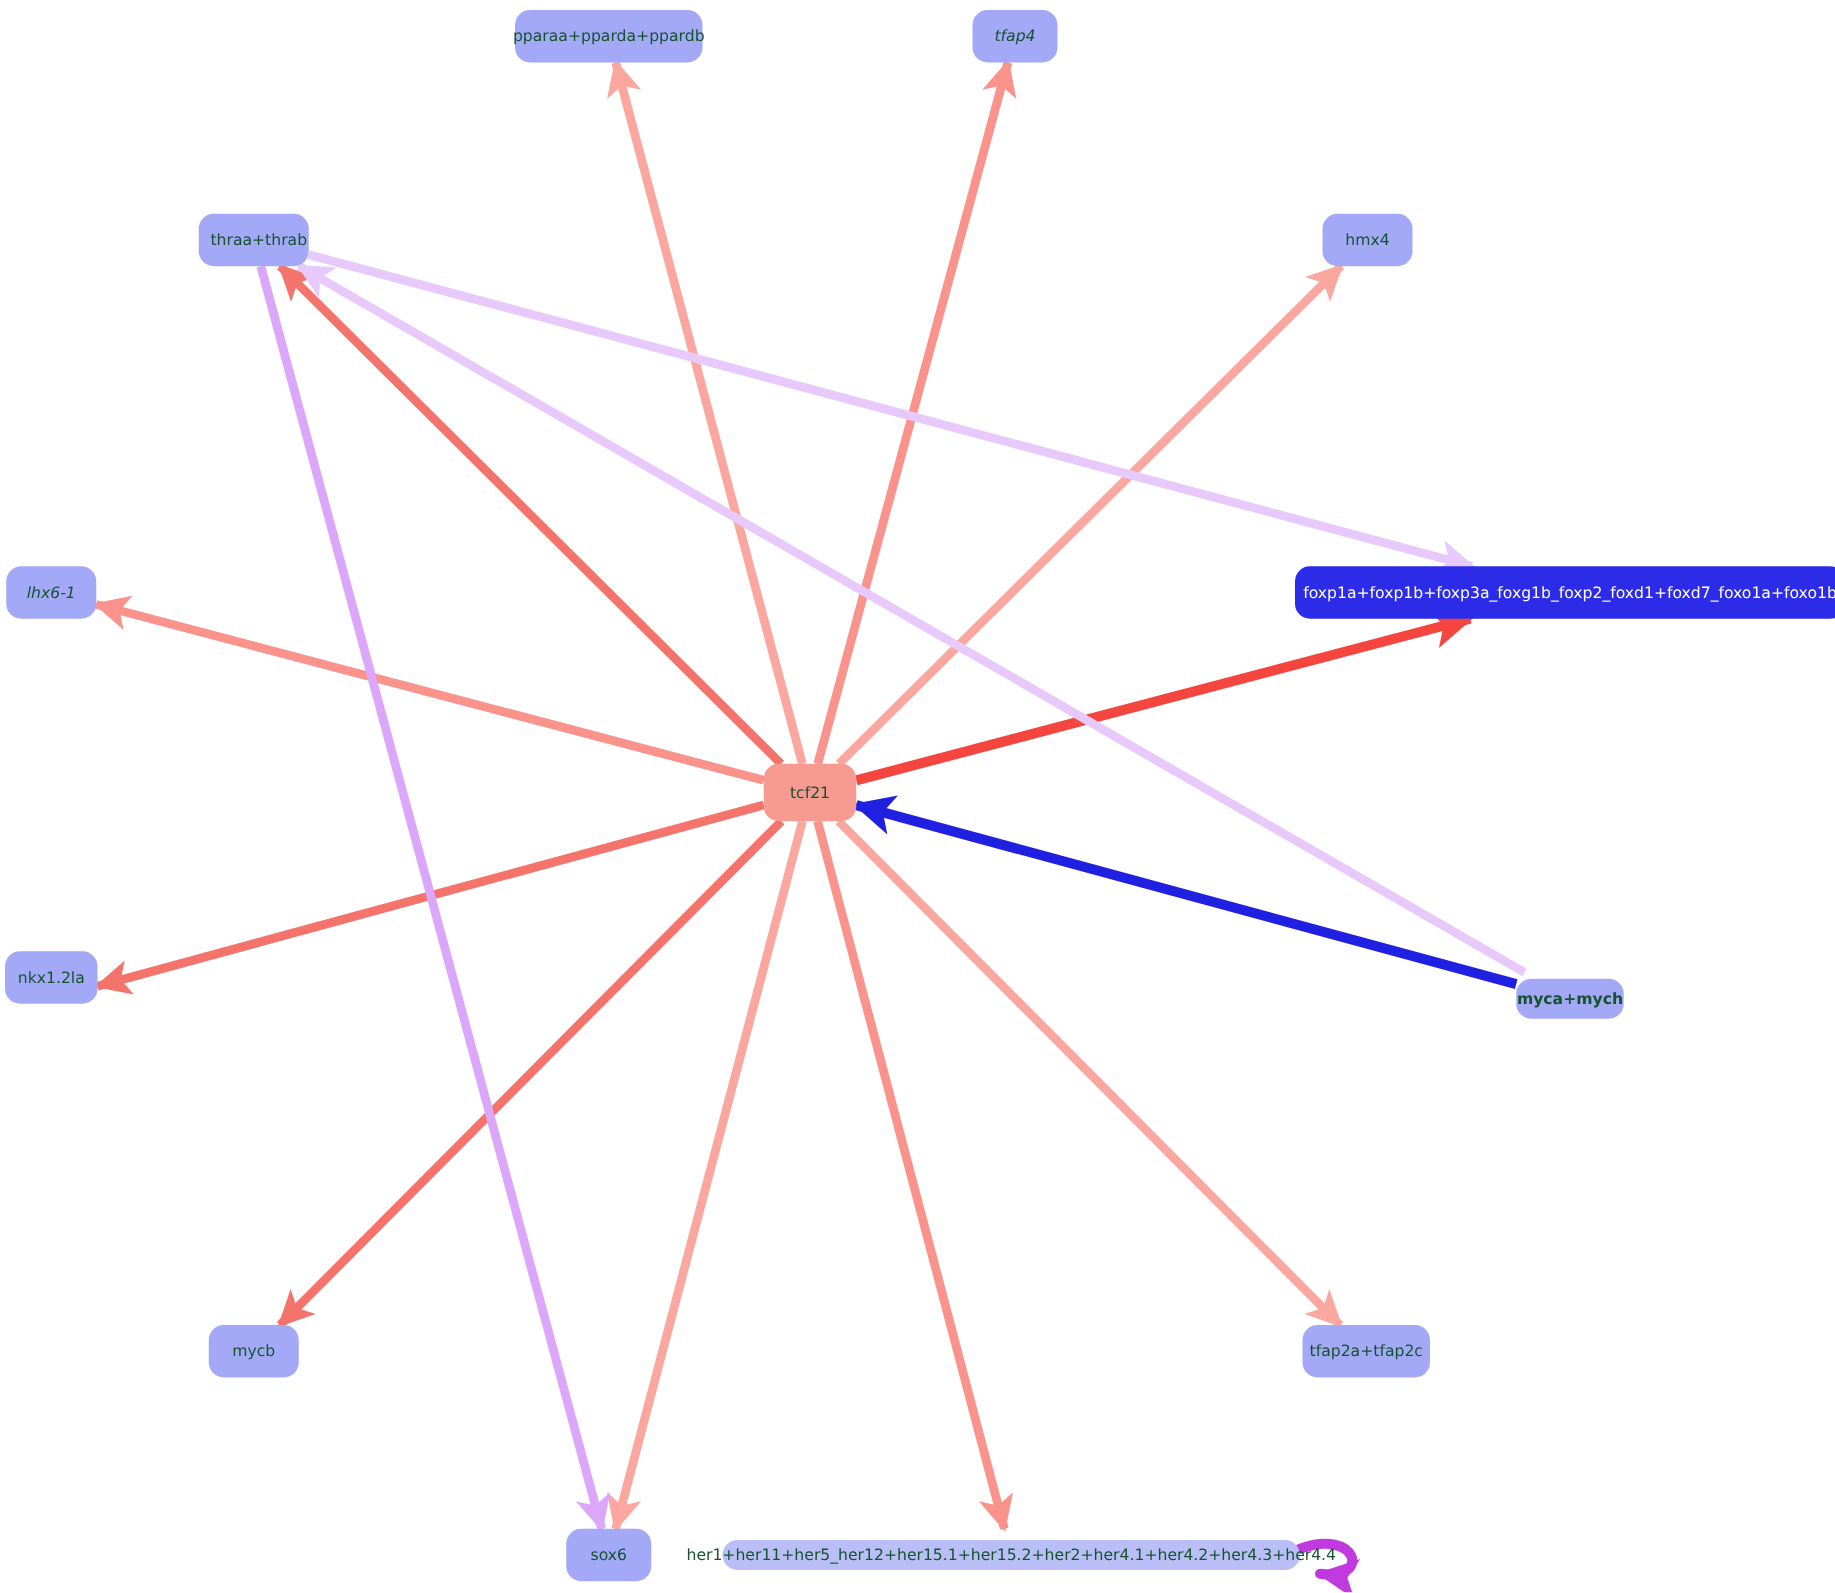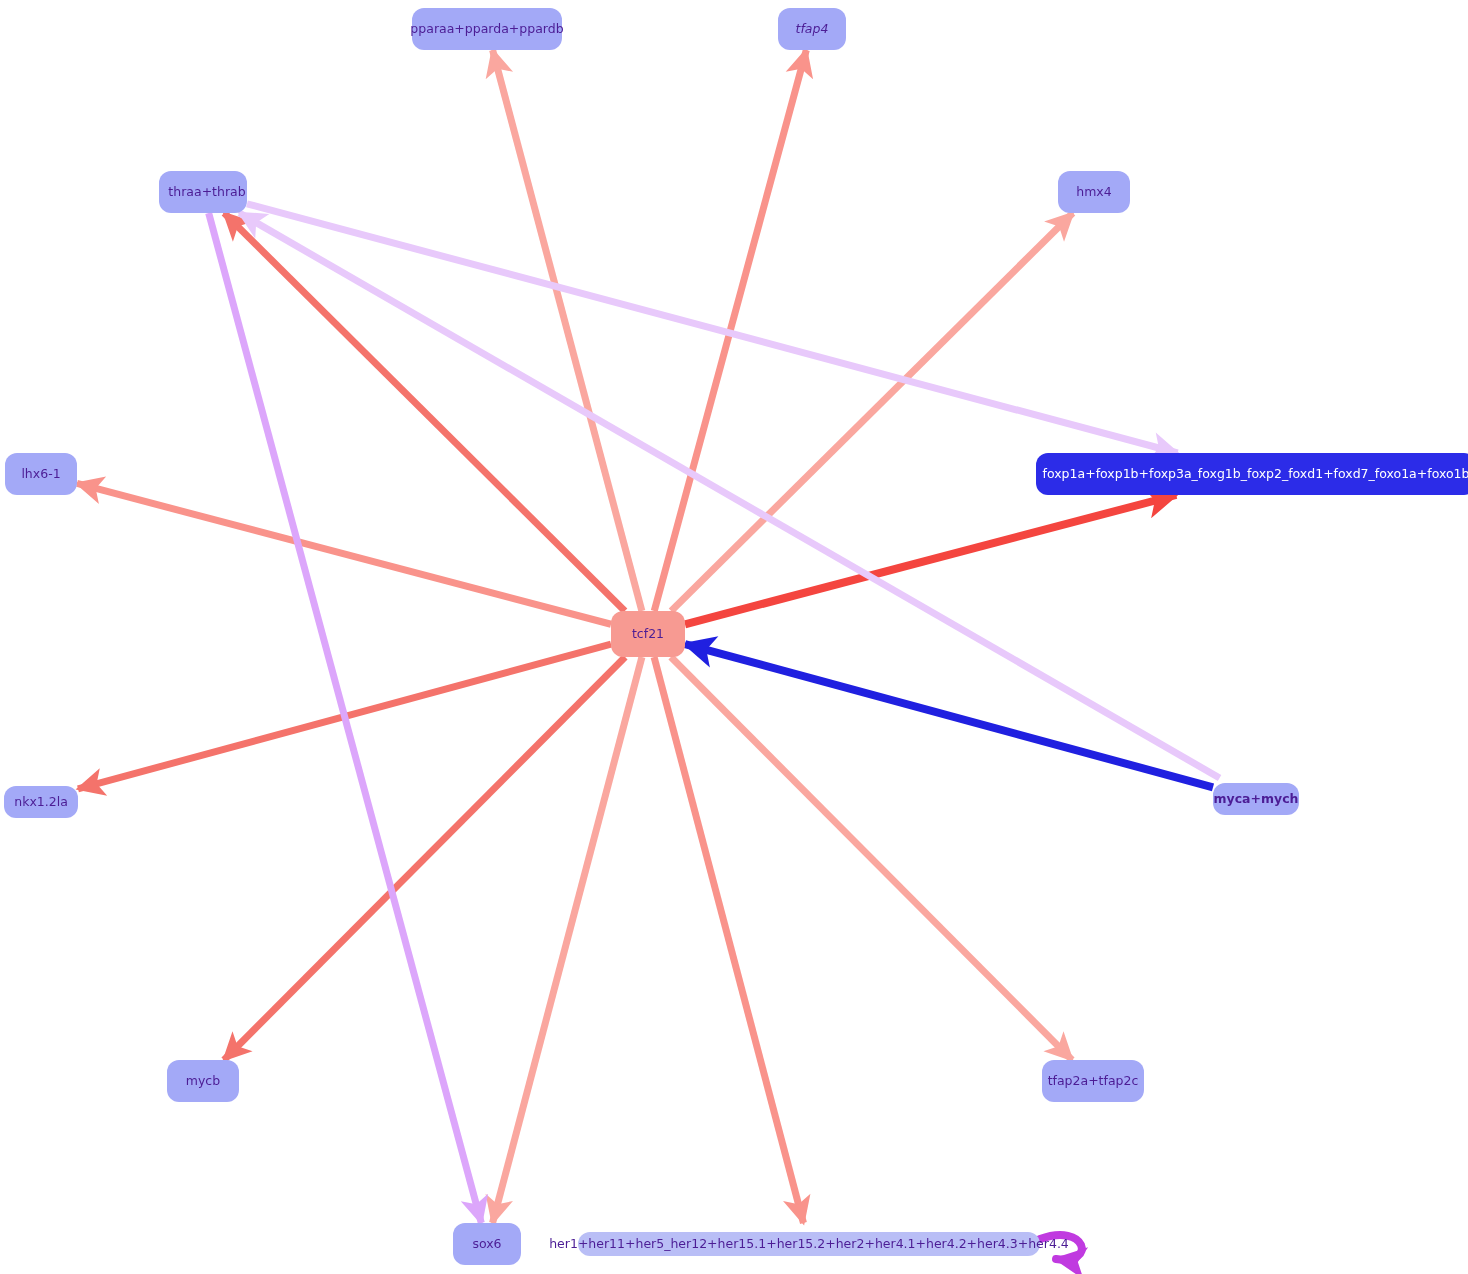--- a/index.html
+++ b/index.html
@@ -1,21 +1,21 @@
 <!DOCTYPE html>
 <html><head>
 <meta charset="utf-8">
 <style>
   html,body{margin:0;padding:0;background:#ffffff;}
   #stage{position:relative;width:1468px;height:1274px;background:#ffffff;
          font-family:"DejaVu Sans","Liberation Sans",sans-serif;overflow:hidden;}
   #edges{position:absolute;left:0;top:0;width:1468px;height:1274px;}
   .node{position:absolute;box-sizing:border-box;display:flex;align-items:center;
         justify-content:center;border-radius:12px;white-space:nowrap;
-        font-size:12.5px;line-height:1;color:#4c1d95;
+        font-size:12.5px;line-height:1;color:#14532d;
         transform:translate(-50%,-50%);padding:0 12px;}
   .node.lav{background:#a3a9f7;}
   .node.lav2{background:#b9bef6;}
   .node.blue{background:#2c2ce8;color:#ffffff;}
   .node.salmon{background:#f79a92;}
 </style>
 </head>
 <body>
 
 <div id="stage">
@@ -125,30 +125,30 @@
       </div>
       <div class="node lav" style="left: 812px; top: 29px; width: 68px; height: 42px; font-style: italic;">
         <span>tfap4</span>
       </div>
       <div class="node lav" style="left: 203px; top: 192px; width: 88px; height: 42px; padding-left: 20px;">
         <span>thraa+thrab</span>
       </div>
       <div class="node lav" style="left: 1094px; top: 192px; width: 72px; height: 42px;">
         <span>hmx4</span>
       </div>
-      <div class="node lav" style="left: 41px; top: 474px; width: 72px; height: 42px;">
+      <div class="node lav" style="left: 41px; top: 474px; width: 72px; height: 42px; font-style: italic;">
         <span>lhx6-1</span>
       </div>
       <div class="node blue" style="left: 1256px; top: 474px; width: 440px; height: 42px;">
         <span>foxp1a+foxp1b+foxp3a_foxg1b_foxp2_foxd1+foxd7_foxo1a+foxo1b</span>
       </div>
       <div class="node salmon" style="left: 648px; top: 634px; width: 74px; height: 46px;">
         <span>tcf21</span>
       </div>
-      <div class="node lav" style="left: 41px; top: 802px; width: 74px; height: 32px;">
+      <div class="node lav" style="left: 41px; top: 782px; width: 74px; height: 42px;">
         <span>nkx1.2la</span>
       </div>
       <div class="node lav" style="left: 1256px; top: 799px; width: 86px; height: 32px; font-weight: bold;">
         <span>myca+mych</span>
       </div>
       <div class="node lav" style="left: 203px; top: 1081px; width: 72px; height: 42px;">
         <span>mycb</span>
       </div>
       <div class="node lav" style="left: 1093px; top: 1081px; width: 102px; height: 42px; text-align: right;">
         <span>tfap2a+tfap2c</span>

